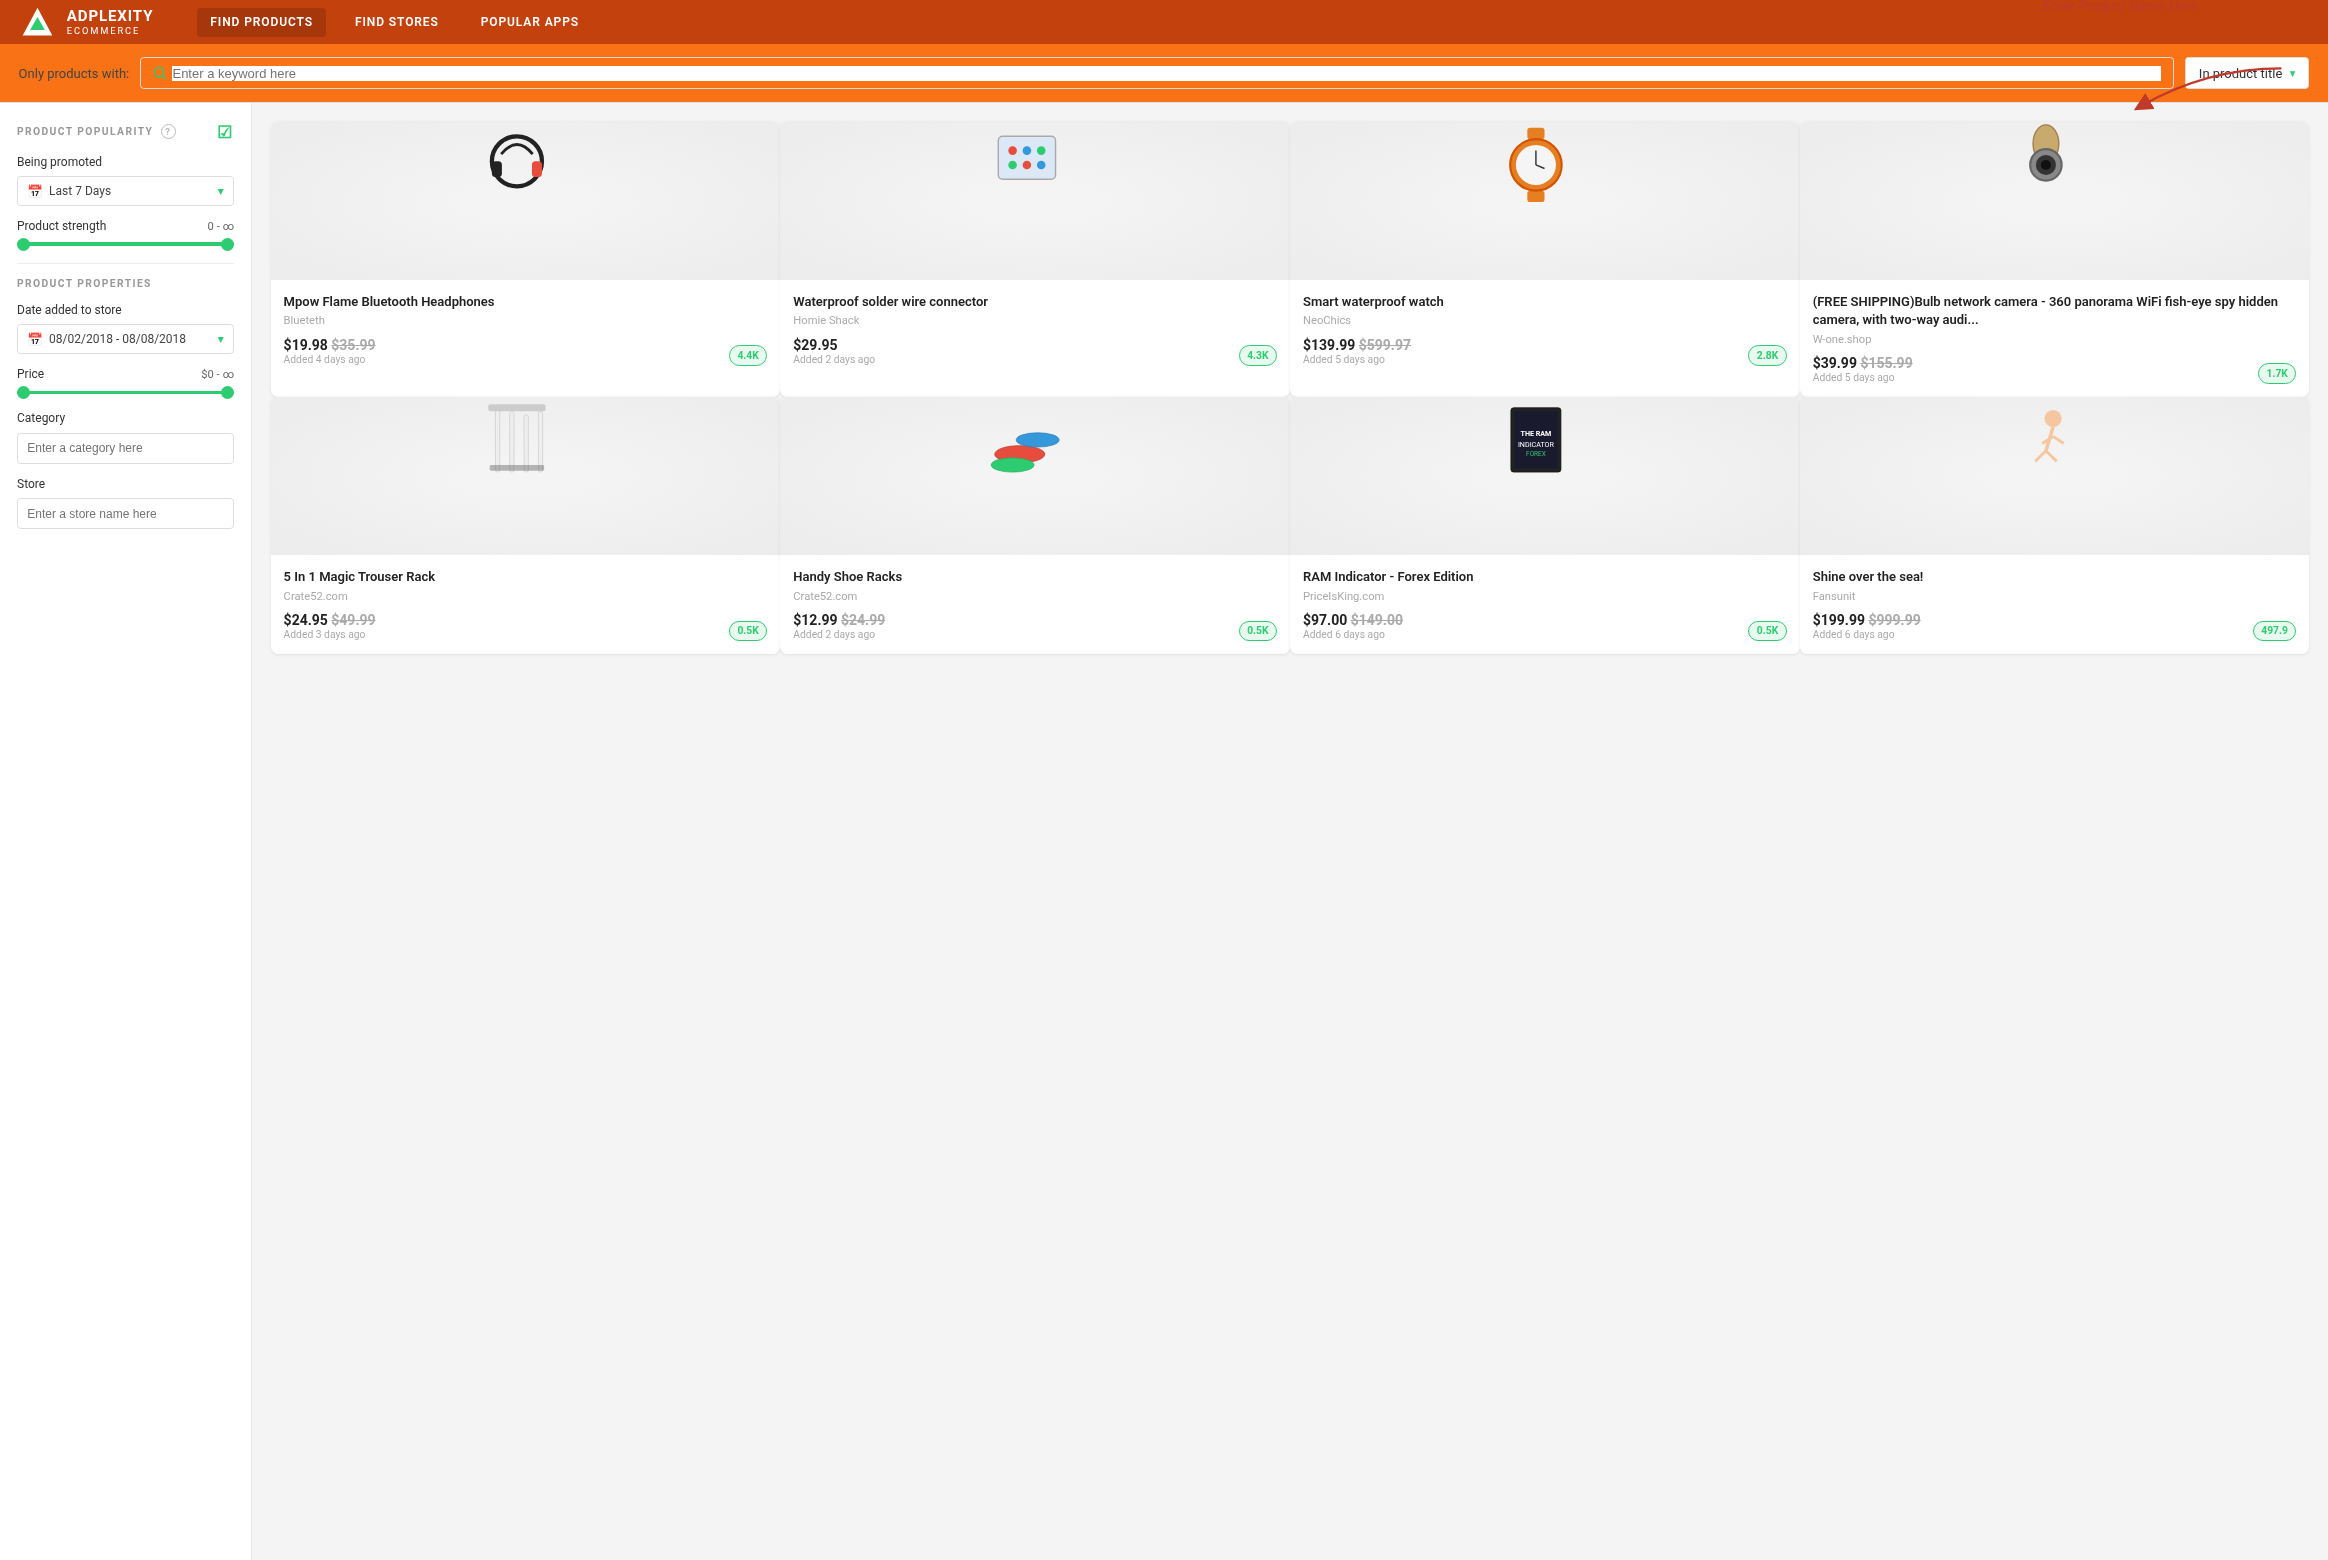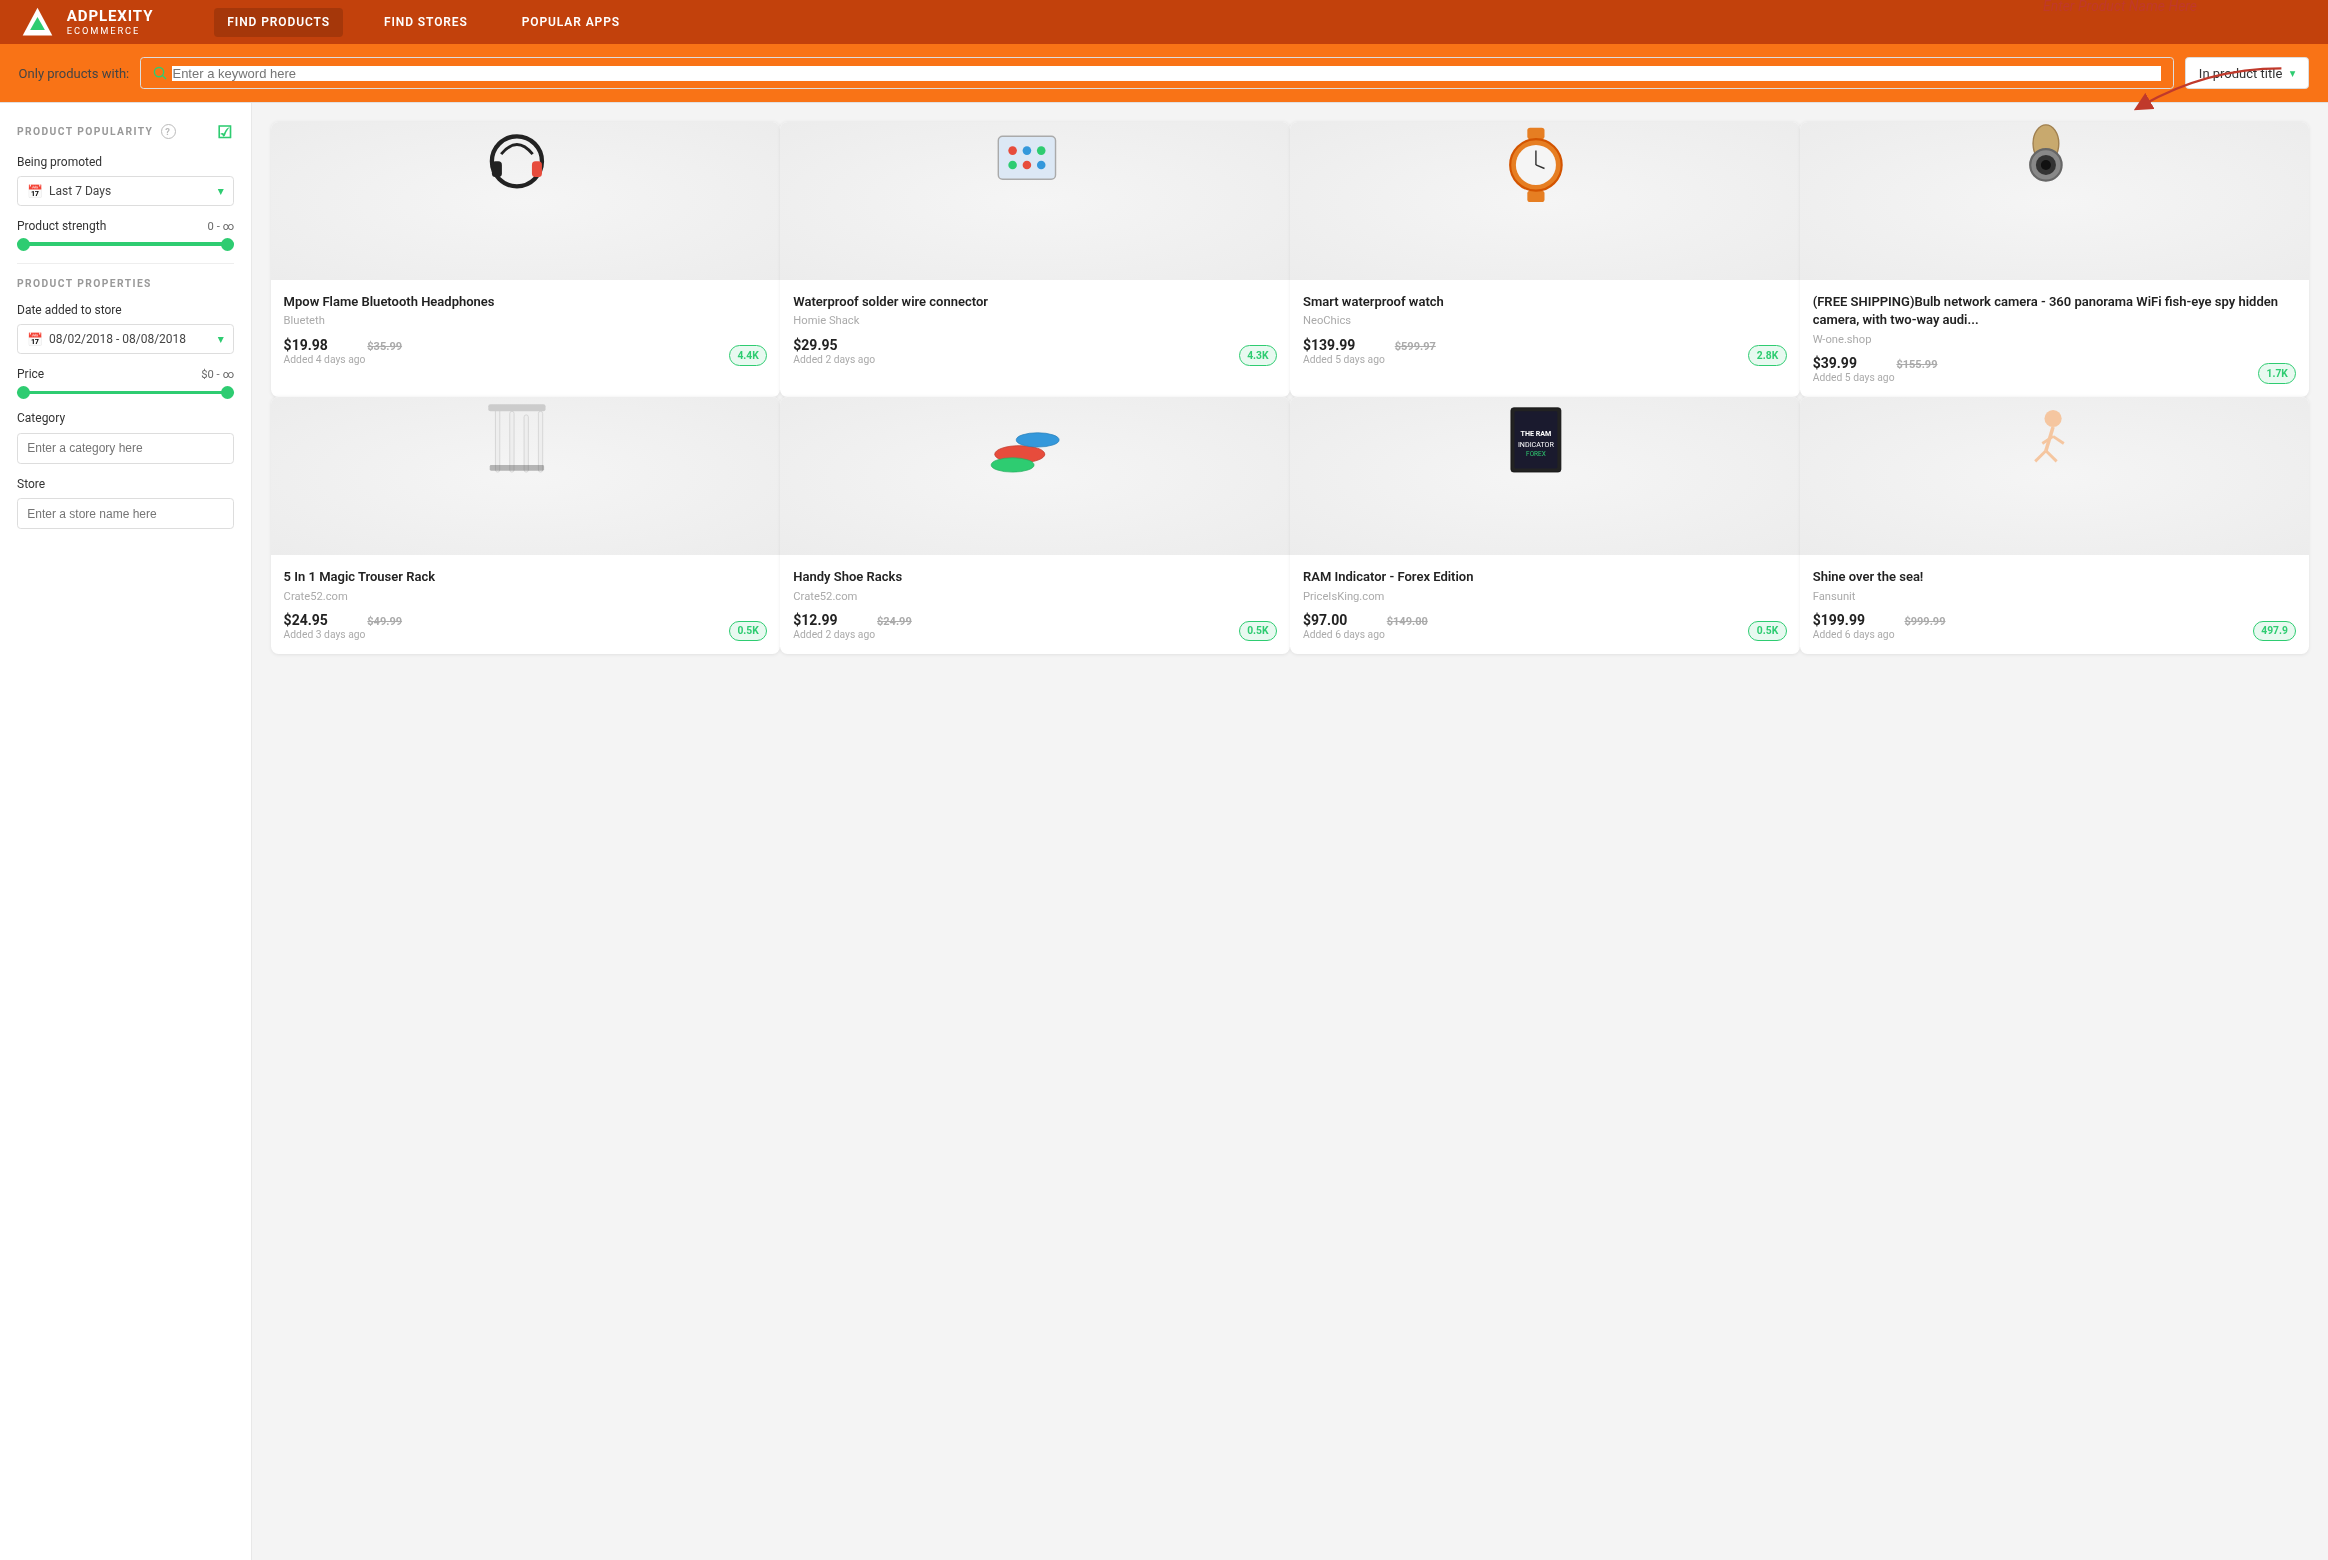--- a/index.html
+++ b/index.html
@@ -26,22 +26,22 @@
     }
     .logo-text {
       display: flex;
       flex-direction: column;
       line-height: 1.2;
     }
     .logo-text .brand { font-size: 15px; font-weight: 700; color: white; letter-spacing: 0.9px; }
     .logo-text .sub { font-size: 9.3px; color: white; letter-spacing: 1.9px; }
     .nav {
       display: flex;
-      gap: 28px;
-      margin-left: 24px;
+      gap: 16px;
+      margin-left: 7px;
       text-align: center;
     }
     .nav-item {
       color: white;
       font-size: 12px;
       font-weight: 600;
       letter-spacing: 0.9px;
       padding: 7.5px 13px;
       cursor: pointer;
       border-radius: 3.7px;
@@ -236,21 +236,21 @@
       margin-bottom: 9.3px;
     }
     .product-pricing {
       display: flex;
       align-items: flex-end;
       justify-content: space-between;
       margin-top: 7.5px;
     }
     .price-block { display: flex; flex-direction: column; }
     .price-current { font-size: 14px; font-weight: 700; color: #222; }
-    .price-original { font-size: 11px; color: #aaa; text-decoration: line-through; margin-left: 36px; }
+    .price-original { font-size: 14px; color: #aaa; text-decoration: line-through; }
     .price-added { font-size: 10.3px; color: #aaa; }
     .badge {
       background: #e8f9f0;
       color: #2ecc71;
       border: 1.4px solid #2ecc71;
       border-radius: 18.6px;
       font-size: 10.3px;
       font-weight: 700;
       padding: 2.8px 7.5px;
     }

